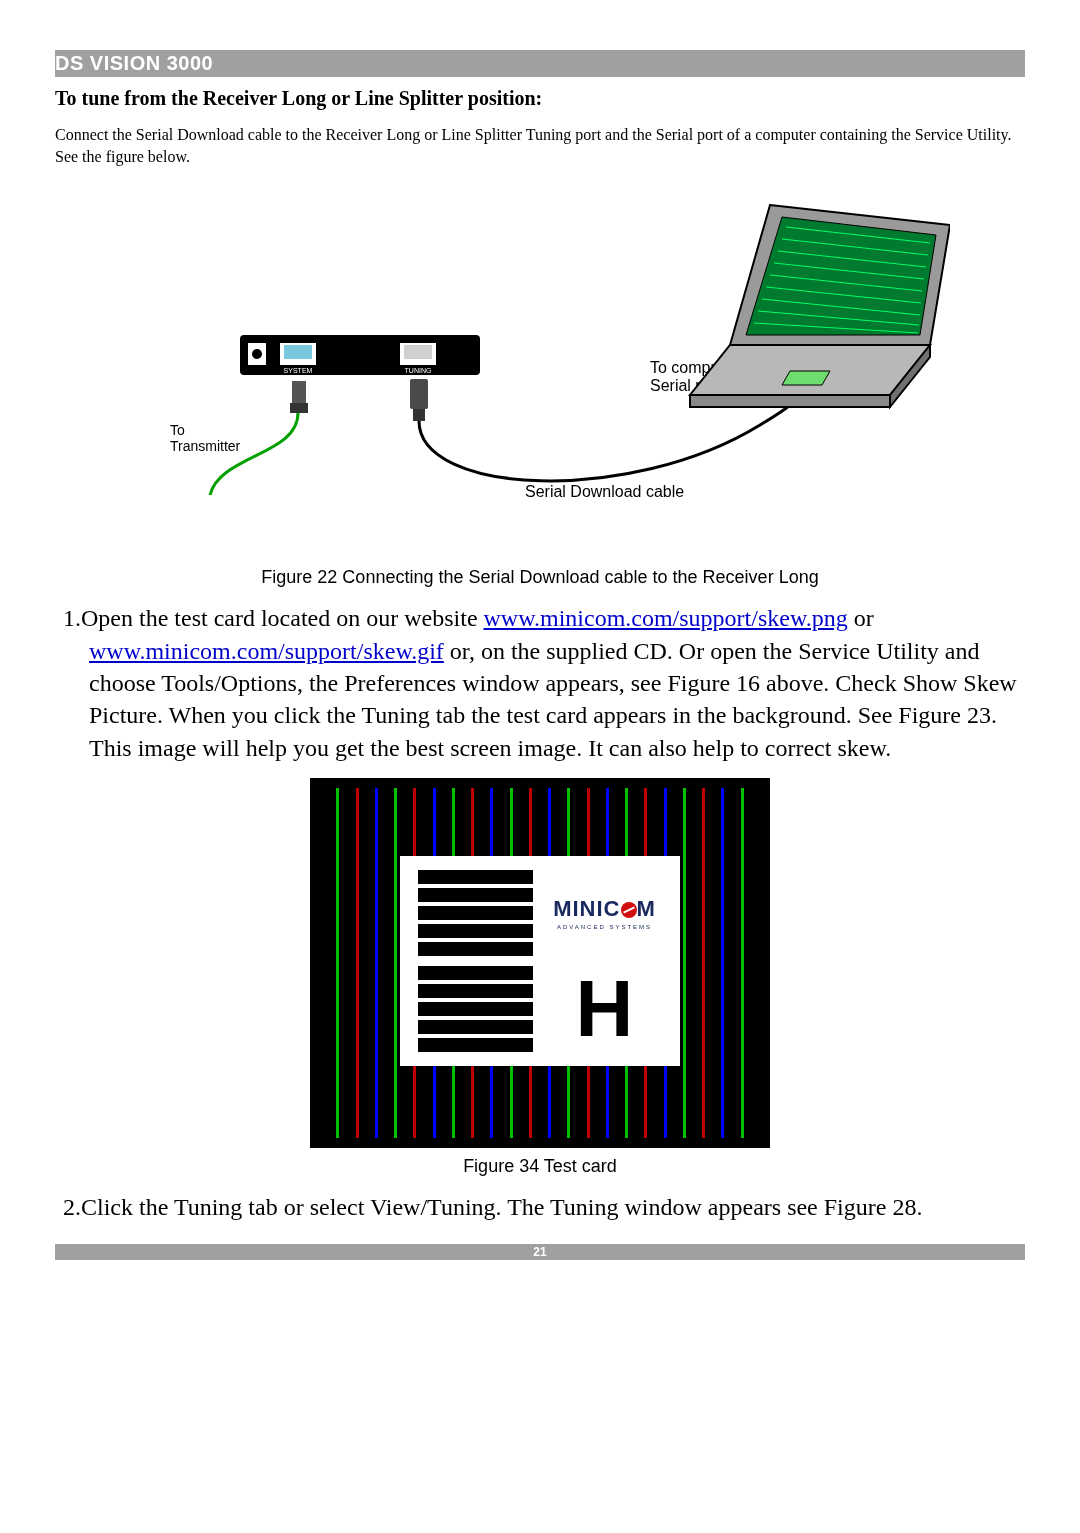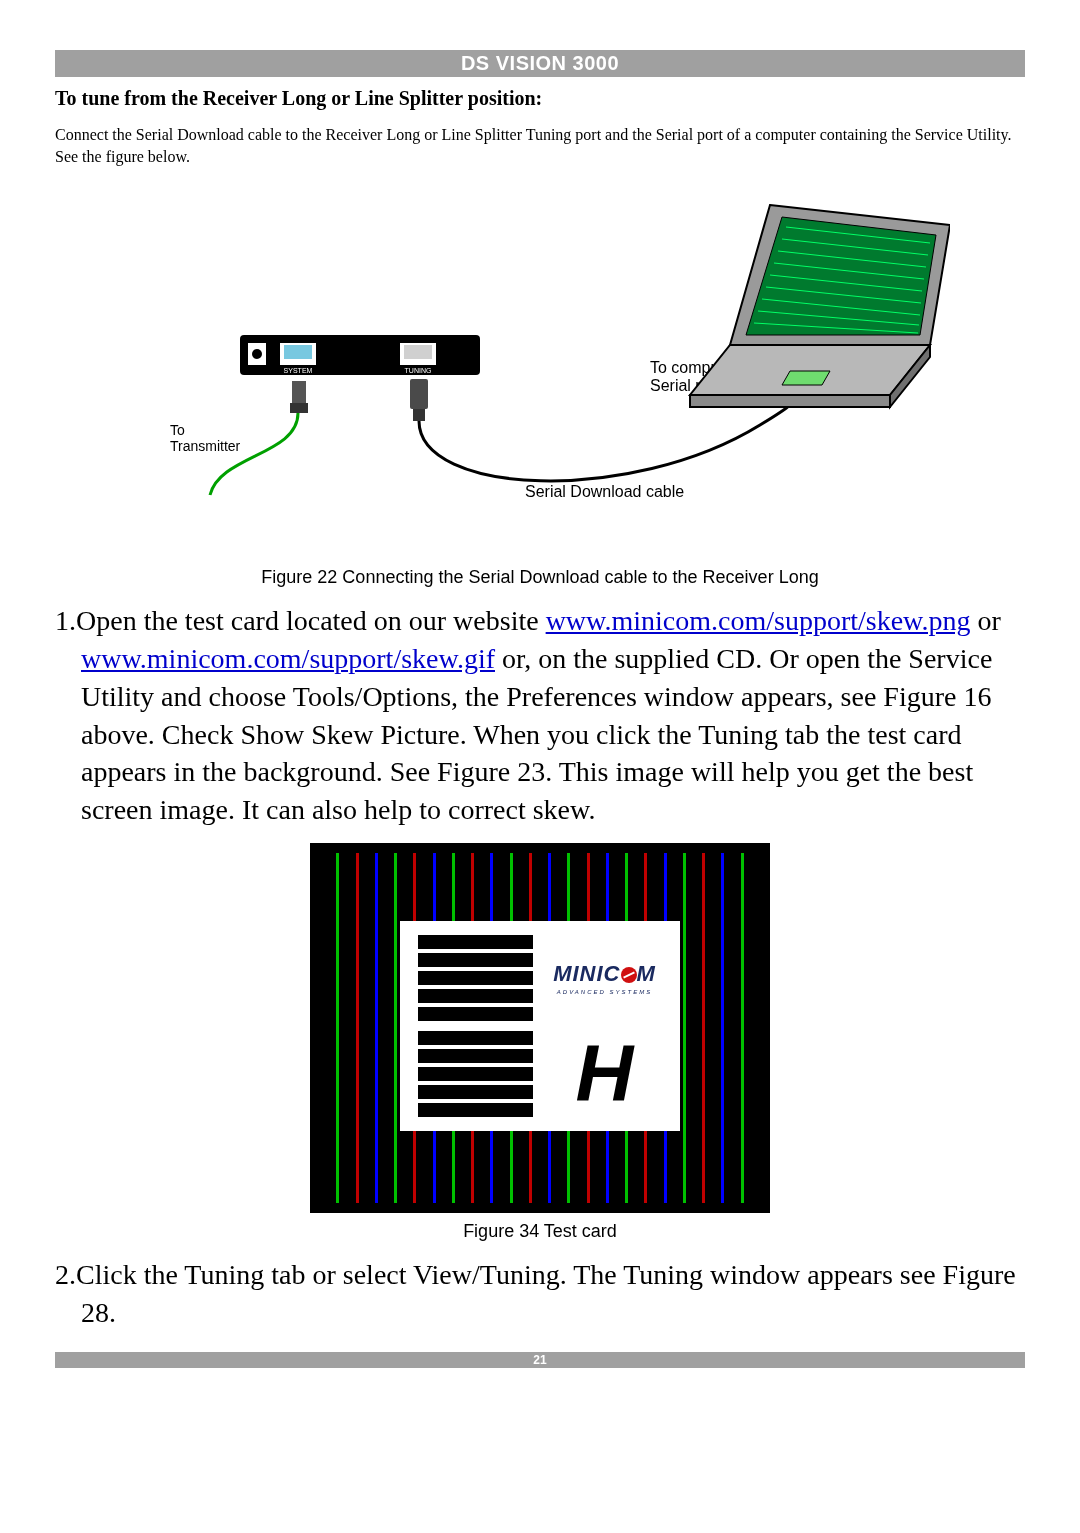--- a/index.html
+++ b/index.html
@@ -12,21 +12,21 @@
   }
   .page {
     width: 1080px;
     min-height: 1533px;
     box-sizing: border-box;
     padding: 50px 55px;
     position: relative;
   }
   .header-bar {
     background: #a0a0a0;
-    text-align: center;
+    text-align: left;
     color: #ffffff;
     font-weight: bold;
     font-family: Arial, sans-serif;
     font-size: 20px;
     padding: 2px 0;
     margin-bottom: 10px;
     letter-spacing: 0.5px;
   }
   .section-heading {
     font-weight: bold;
@@ -47,25 +47,26 @@
     font-weight: normal;
     font-size: 18px;
     text-align: center;
     margin: 6px 0 14px 0;
   }
   ol.numlist {
     list-style: none;
     margin: 0; padding: 0;
   }
   ol.numlist li {
-    font-size: 28px;
+    font-size: 24px;
     line-height: 1.35;
     margin-bottom: 12px;
     padding-left: 26px;
     text-indent: -26px;
+    margin-left: 8px;
   }
   .num-marker { }
   .link {
     color: #0000cc;
     text-decoration: underline;
   }
   .footer-bar {
     background: #a0a0a0;
     text-align: center;
     color: #ffffff;
@@ -81,21 +82,20 @@
   .testcard {
     width: 460px;
     height: 370px;
     background: #000000;
     margin: 0 auto 8px auto;
     position: relative;
     display: flex;
     justify-content: space-evenly;
     padding: 10px 10px;
     box-sizing: border-box;
-    font-style: italic;
   }
   .stripe {
     width: 3px;
     height: 100%;
   }
   .testcard .inner {
     position: absolute;
     left: 90px; top: 78px;
     width: 280px; height: 210px;
     background: #ffffff;

